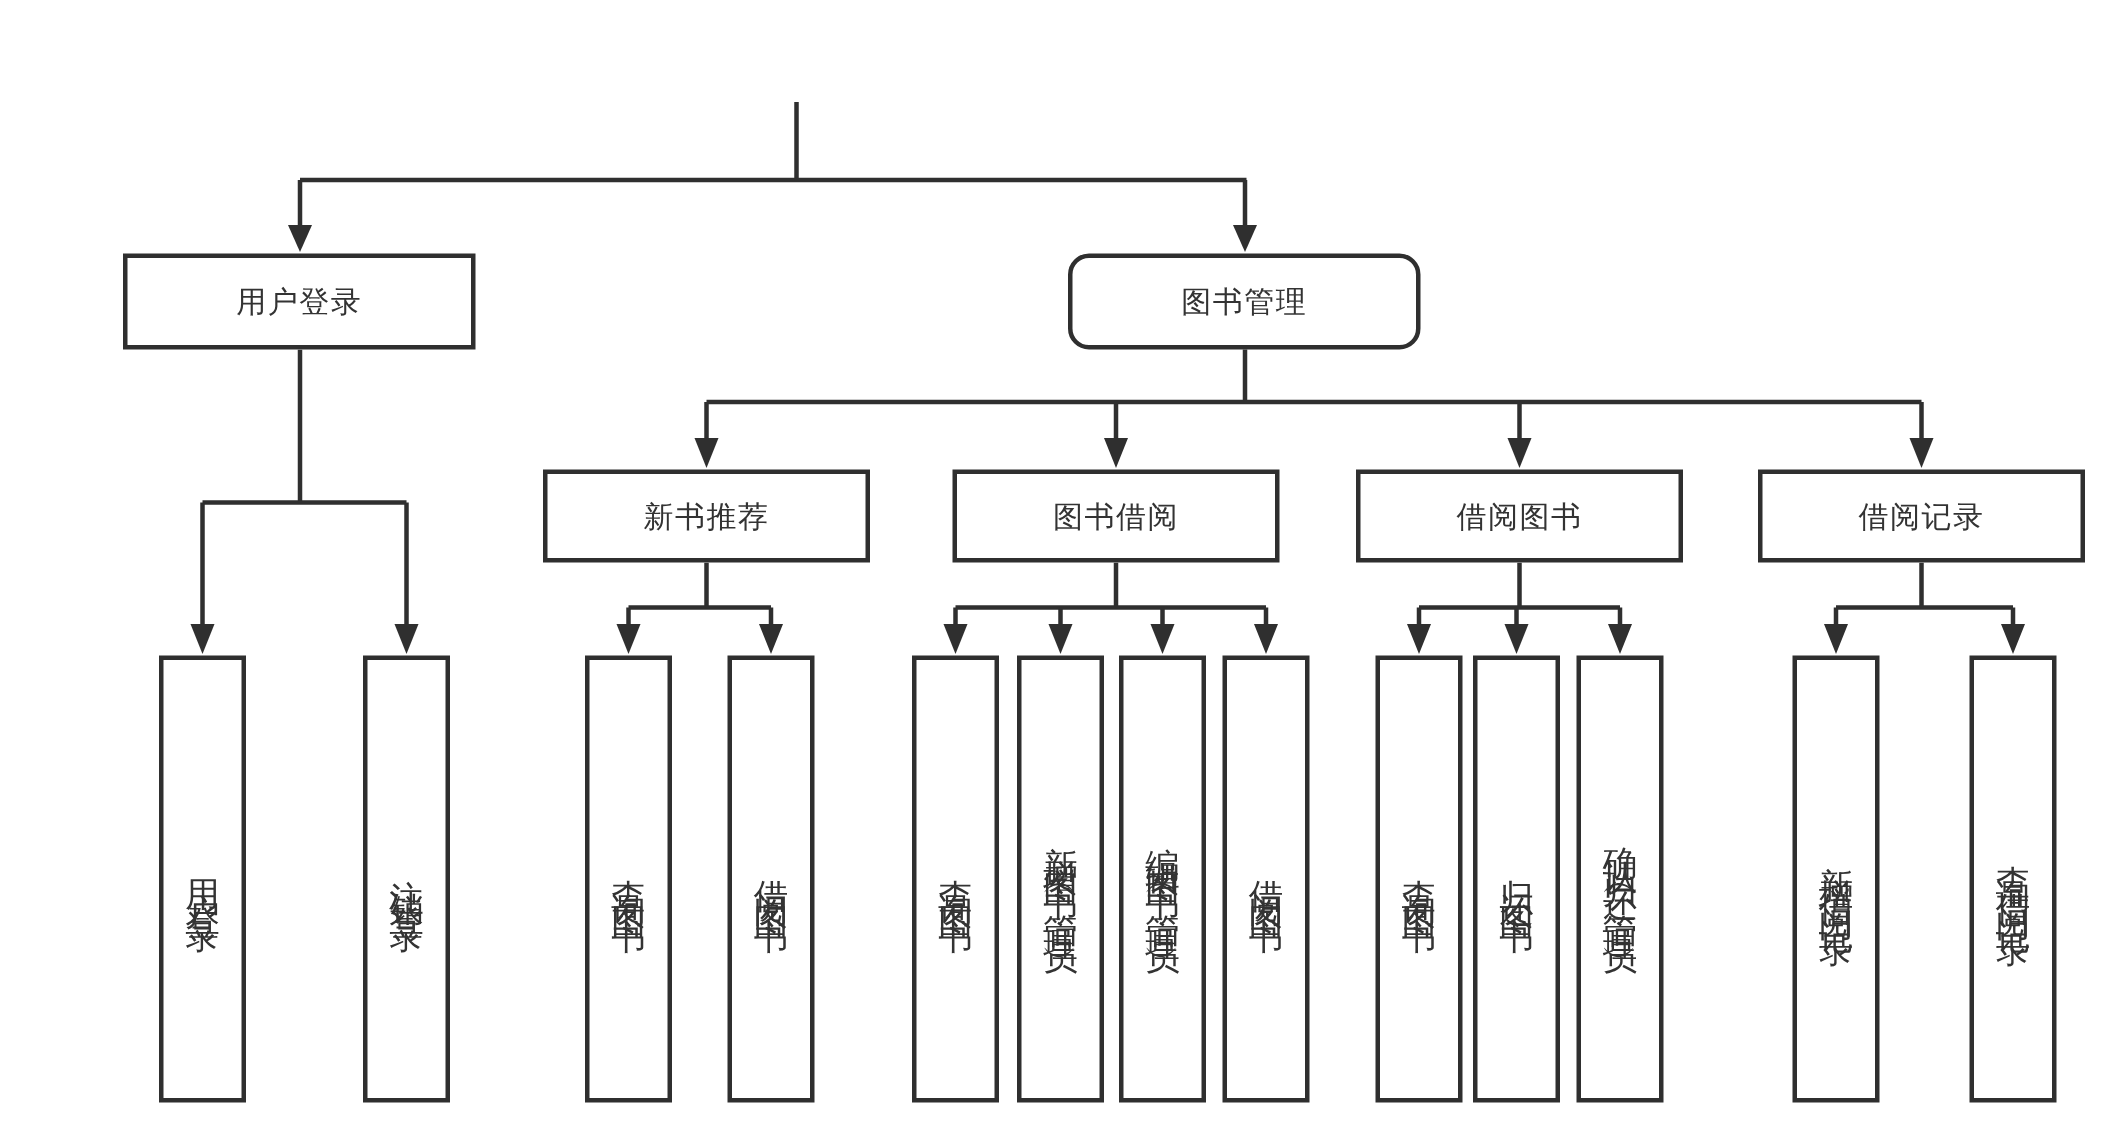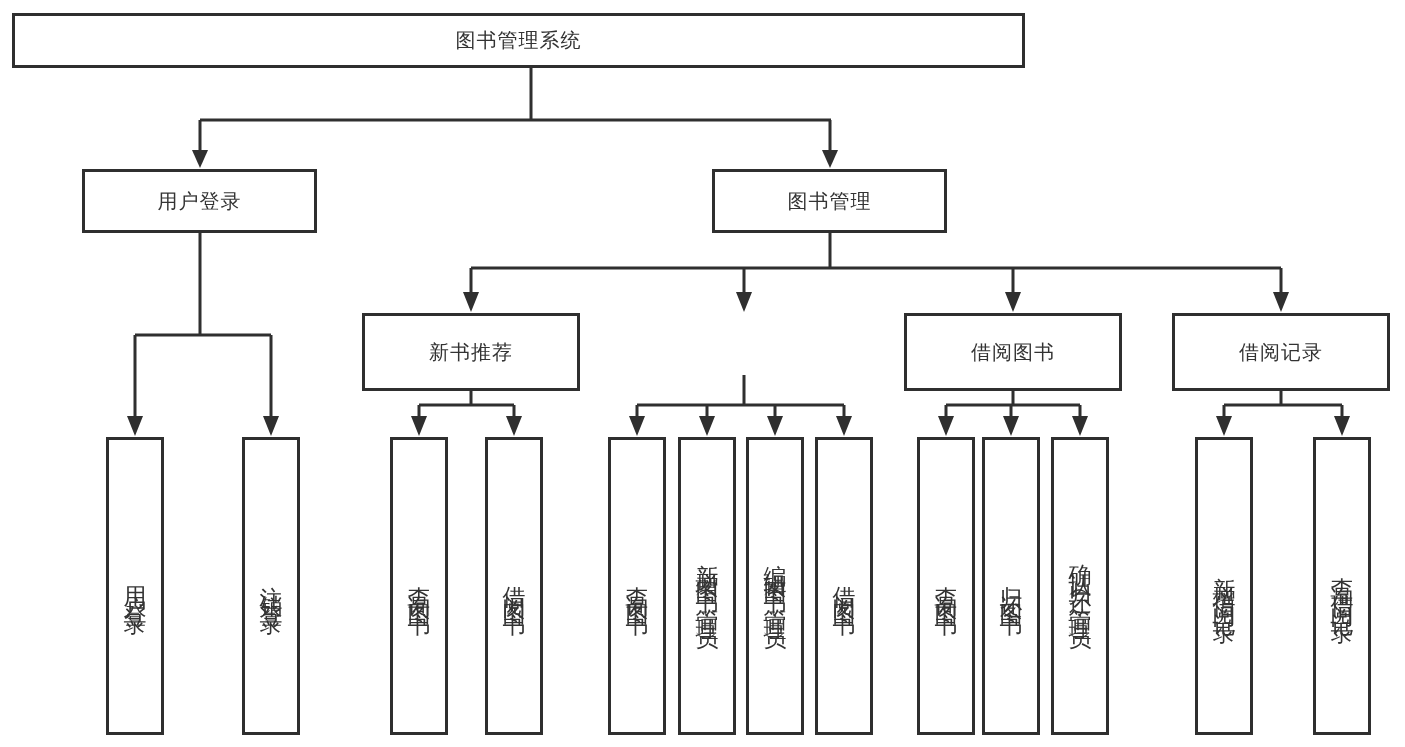--- a/index.html
+++ b/index.html
@@ -53,22 +53,22 @@
   }
   .leaf .vlabel{
     writing-mode:vertical-rl;
     font-size:23px;
     letter-spacing:9px;
     line-height:1;
     color:var(--text);
   }
   .root-box   {left:12px;  top:13px;  width:1013px; height:55px;}
   .lvl2-a     {left:82px;  top:169px; width:235px;  height:64px;}
-  .lvl2-b     {left:712px; top:169px; width:235px;  height:64px;}
-  .lvl3       {top:313px; width:218px; height:78px;}
+  .lvl2-b     {left:712px; top:169px; width:235px;  height:64px;border-radius:14px;}
+  .lvl3       {top:313px; width:218px; height:62px;}
   .lvl3-a{left:362px;} .lvl3-b{left:635px;} .lvl3-c{left:904px;} .lvl3-d{left:1172px;}
   .leaf{top:437px; width:58px; height:298px;}
   .leaf-1{left:106px;} .leaf-2{left:242px;}
   .leaf-3{left:390px;} .leaf-4{left:485px;}
   .leaf-5{left:608px;} .leaf-6{left:678px;} .leaf-7{left:746px;} .leaf-8{left:815px;}
   .leaf-9{left:917px;} .leaf-10{left:982px;} .leaf-11{left:1051px;}
   .leaf-12{left:1195px;} .leaf-13{left:1313px;}
   .watermark{
     position:absolute;
     top:715px;
@@ -127,34 +127,34 @@
       <polygon points="1072,416 1088,416 1080,436"></polygon>
     </g>
 
     <g>
       <path d="M1281,375 V405 M1224,405 H1342 M1224,405 V420 M1342,405 V420"></path>
       <polygon points="1216,416 1232,416 1224,436"></polygon>
       <polygon points="1334,416 1350,416 1342,436"></polygon>
     </g>
   </svg>
 
-  <div class="node root-box">
-    <span class="hlabel">图书管理系统</span>
-  </div>
 
   <div class="node lvl2-a">
     <span class="hlabel">用户登录</span>
   </div>
   <div class="node lvl2-b">
     <span class="hlabel">图书管理</span>
   </div>
 
   <div class="node lvl3 lvl3-a">
     <span class="hlabel">新书推荐</span>
   </div>
+  <div class="node lvl3 lvl3-b">
+    <span class="hlabel">图书借阅</span>
+  </div>
   <div class="node lvl3 lvl3-c">
     <span class="hlabel">借阅图书</span>
   </div>
   <div class="node lvl3 lvl3-d">
     <span class="hlabel">借阅记录</span>
   </div>
 
   <div class="node leaf leaf-1">
     <span class="vlabel">用户登录</span>
   </div>

